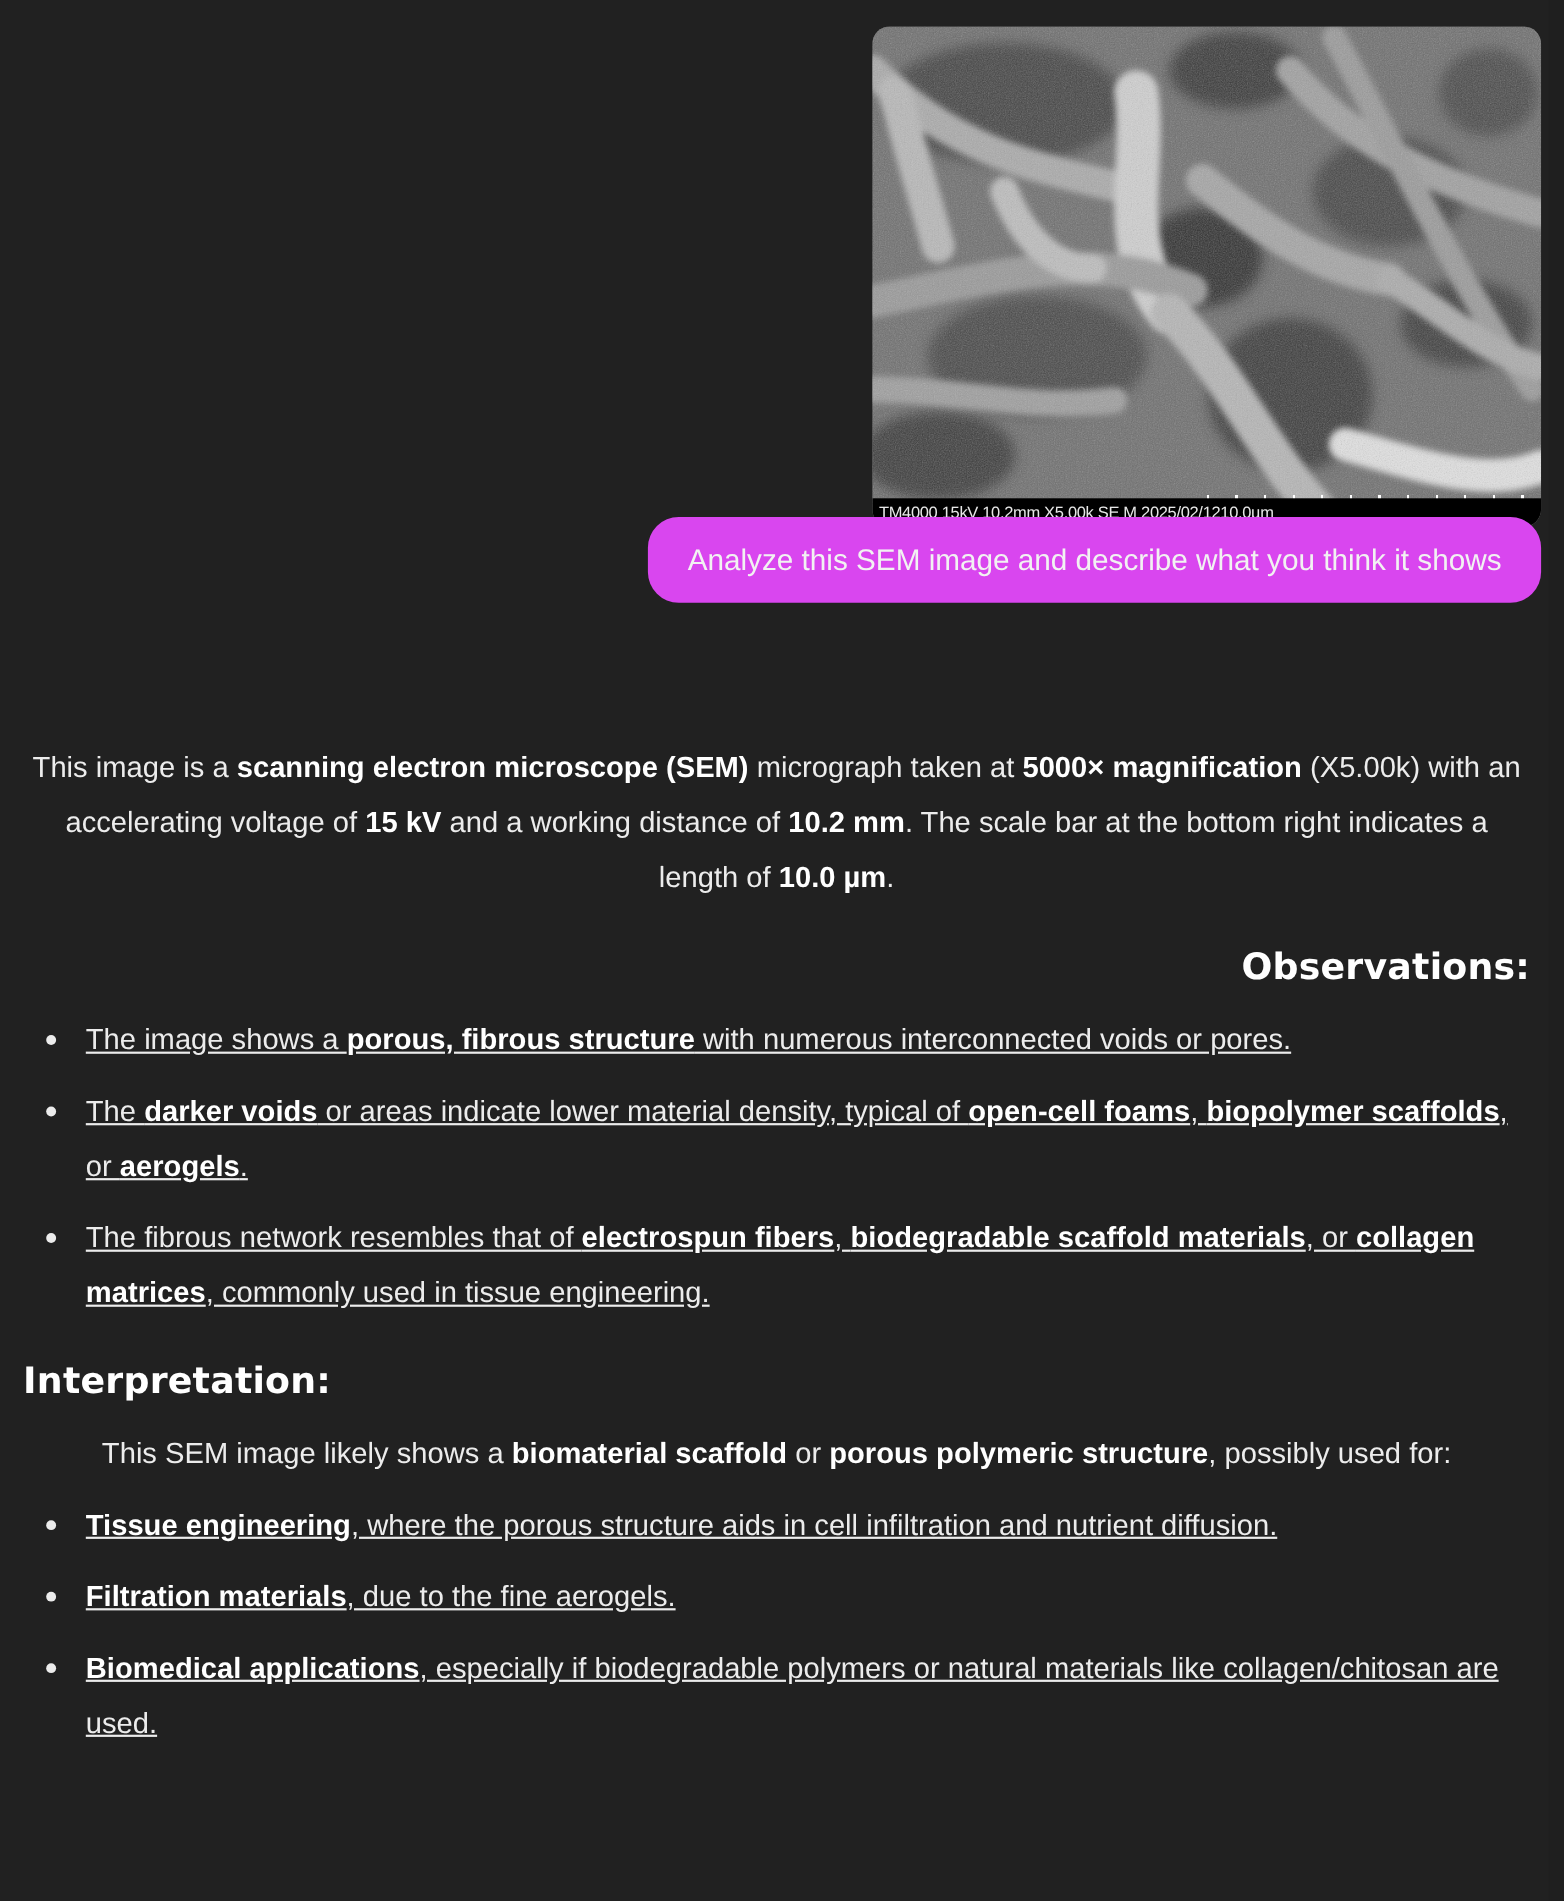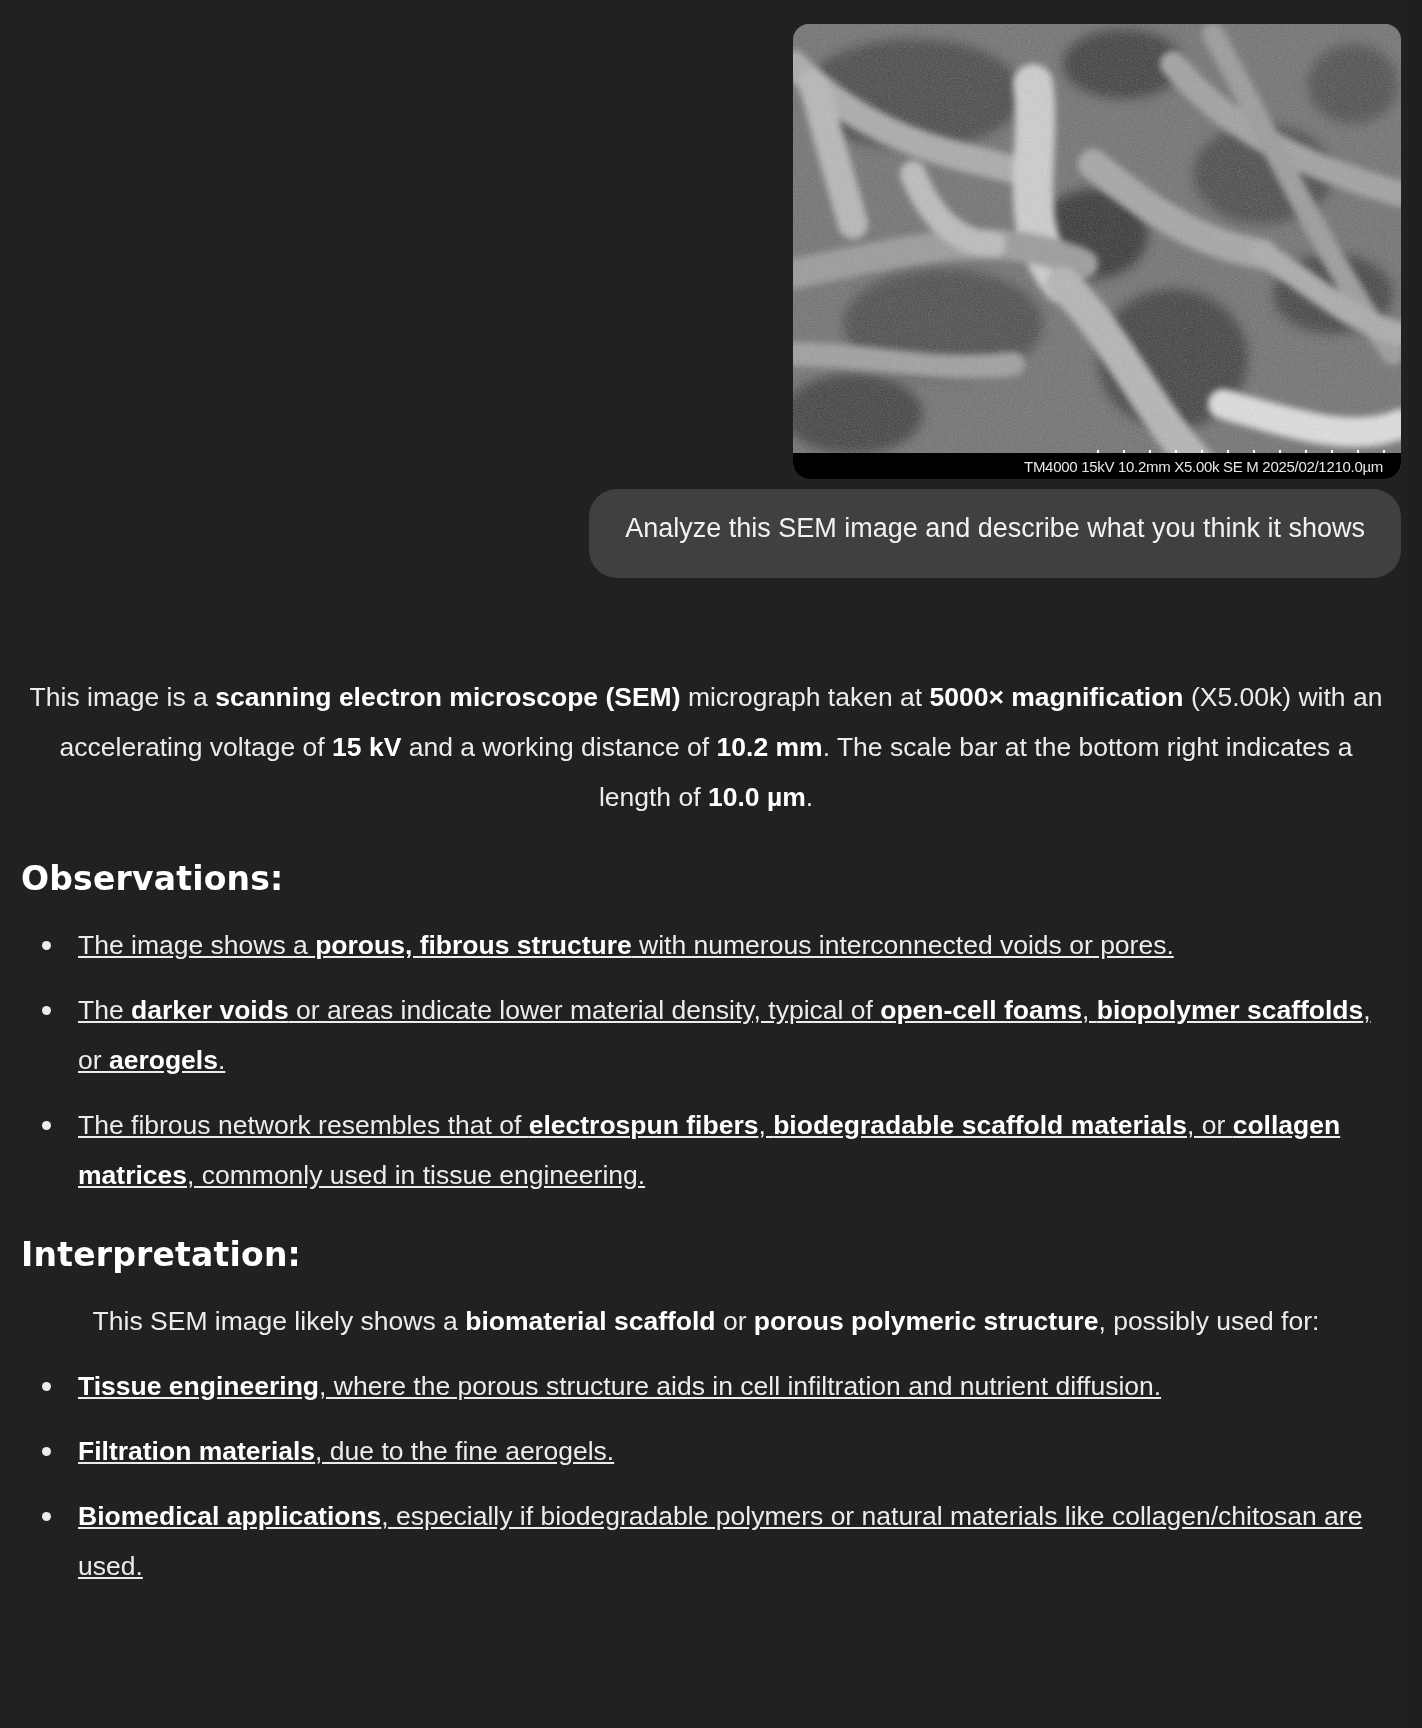--- a/index.html
+++ b/index.html
@@ -17,50 +17,50 @@
   .user-msg { position: absolute; right: 21px; top: 24px; width: 870px; }
   .sem {
     position: absolute; left: 262px; top: 0; width: 608px; height: 455px;
     border-radius: 16px; overflow: hidden; background: #555;
   }
   .sem svg { display: block; }
   .sem-bar {
     position: absolute; left: 0; right: 0; bottom: 0; height: 26px;
     background: #000; color: #e8e8e8;
     font-family: "Liberation Sans", sans-serif; font-size: 15px;
-    display: flex; align-items: center; justify-content: flex-end;
+    display: flex; align-items: center; justify-content: flex-start;
     padding: 0 18px 0 6px; box-sizing: border-box;
     letter-spacing: -0.3px;
   }
   .ticks {
     position: absolute; right: 14px; bottom: 22px; width: 290px; height: 7px;
     background: repeating-linear-gradient(to right, #fff 0 2px, transparent 2px 26px);
   }
   .ticks::before {
     content: ""; position: absolute; left: 0; right: 0; bottom: 0; height: 2px; background:#fff;
   }
   .bubble {
-    position: absolute; right: 0; top: 465px;
-    background: #404040; color: #f2f2f2;
+    position: absolute; right: 0; top: 446px;
+    background: #d946ef; color: #f2f2f2;
     border-radius: 28px; padding: 0 36px;
-    height: 89px; line-height: 78px;
+    height: 78px; line-height: 78px;
     font-size: 27px; white-space: nowrap;
   }
   
   .assistant {
     position: absolute; left: 21px; top: 672px; width: 1370px;
     font-size: 26.5px; line-height: 50px; color: #ececec;
   }
   .assistant p { margin: 0; text-align: center; }
   .assistant b { font-weight: 700; color: #fff; }
   .assistant h3 {
     margin: 0; font-family: "DejaVu Sans", sans-serif; font-weight: 700;
     font-size: 33px; color: #fff; line-height: 50px; letter-spacing: 0.2px;
   }
-  .h-obs { margin-top: 32px !important; }
+  .h-obs { margin-top: 32px !important; text-align: right; }
   .h-int { margin-top: 30px !important; }
   ul { margin: 0; padding: 0; list-style: none; }
   li { position: relative; padding-left: 57px; margin-top: 15px; text-decoration: underline; }
   li::before {
     content: ""; position: absolute; left: 21px; top: 21px;
     width: 9px; height: 9px; border-radius: 50%; background: #ececec;
   }
   .obs-list { margin-top: 16px; }
   .int-p { margin-top: 16px !important; }
   .int-list { margin-top: 4px; }

